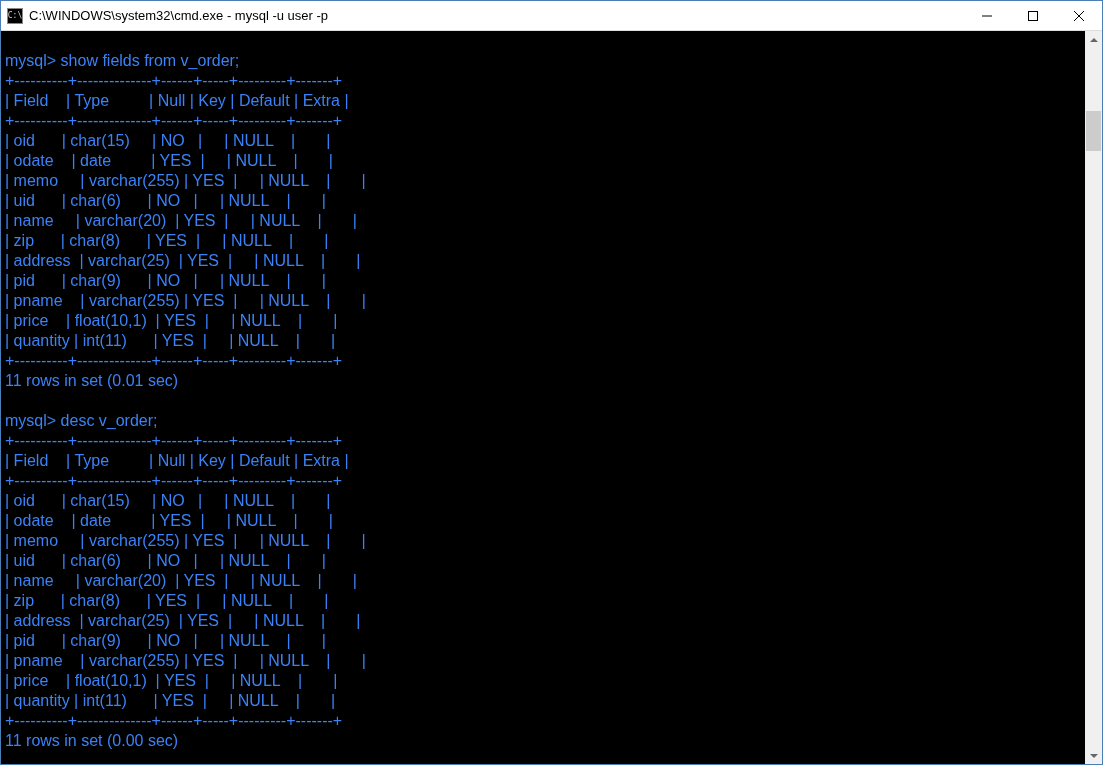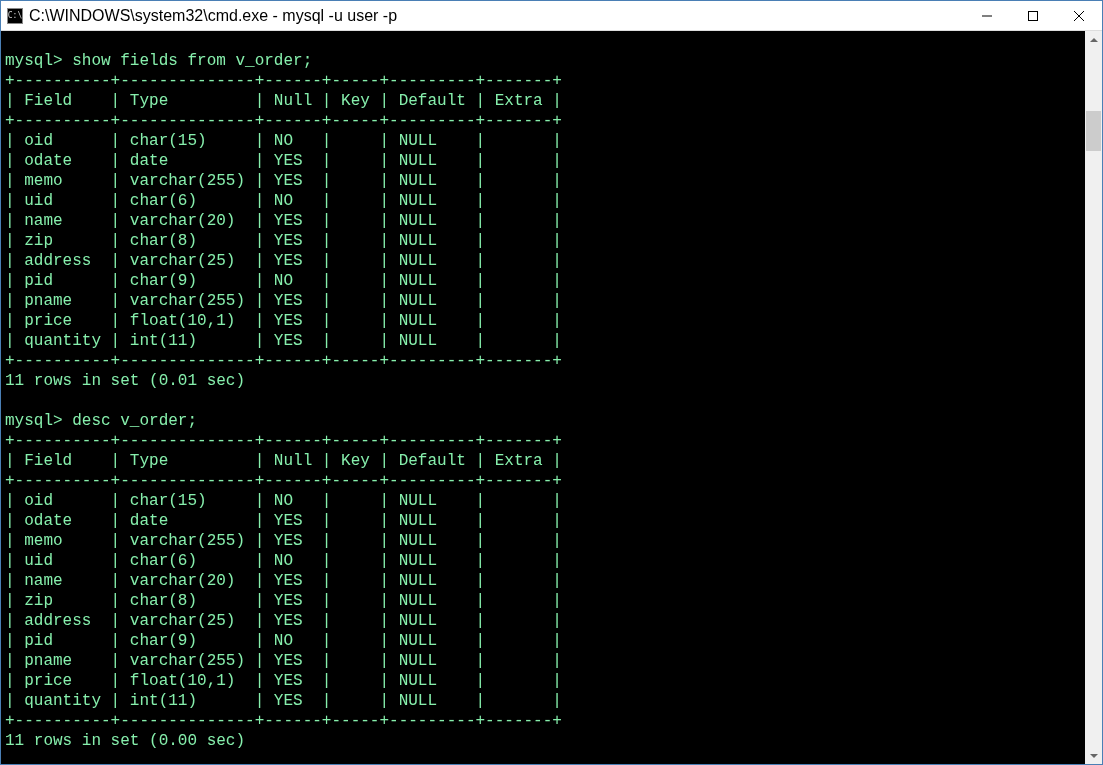--- a/index.html
+++ b/index.html
@@ -32,21 +32,21 @@
       border: 1px solid #888;
       display: flex;
       align-items: center;
       justify-content: center;
       font-size: 8px;
       color: #ccc;
       margin-right: 6px;
       font-family: monospace;
     }
     .title-text {
-      font-size: 16px;
+      font-size: 13px;
       color: #000;
       flex: 1;
     }
     .win-controls {
       display: flex;
       height: 100%;
     }
     .win-btn {
       width: 46px;
       height: 100%;
@@ -61,24 +61,24 @@
     }
     .terminal-area {
       flex: 1;
       background: #000;
       display: flex;
       position: relative;
     }
     .terminal {
       flex: 1;
       padding: 0 4px;
-      font-family: Liberation Mono, monospace;
+      font-family: Liberation Sans, sans-serif;
       font-size: 16px;
       line-height: 20px;
-      color: #86efac;
+      color: #3b82f6;
       white-space: pre;
       overflow: hidden;
     }
     .scrollbar {
       width: 17px;
       background: #f0f0f0;
       position: relative;
     }
     .scroll-arrow {
       width: 17px;

